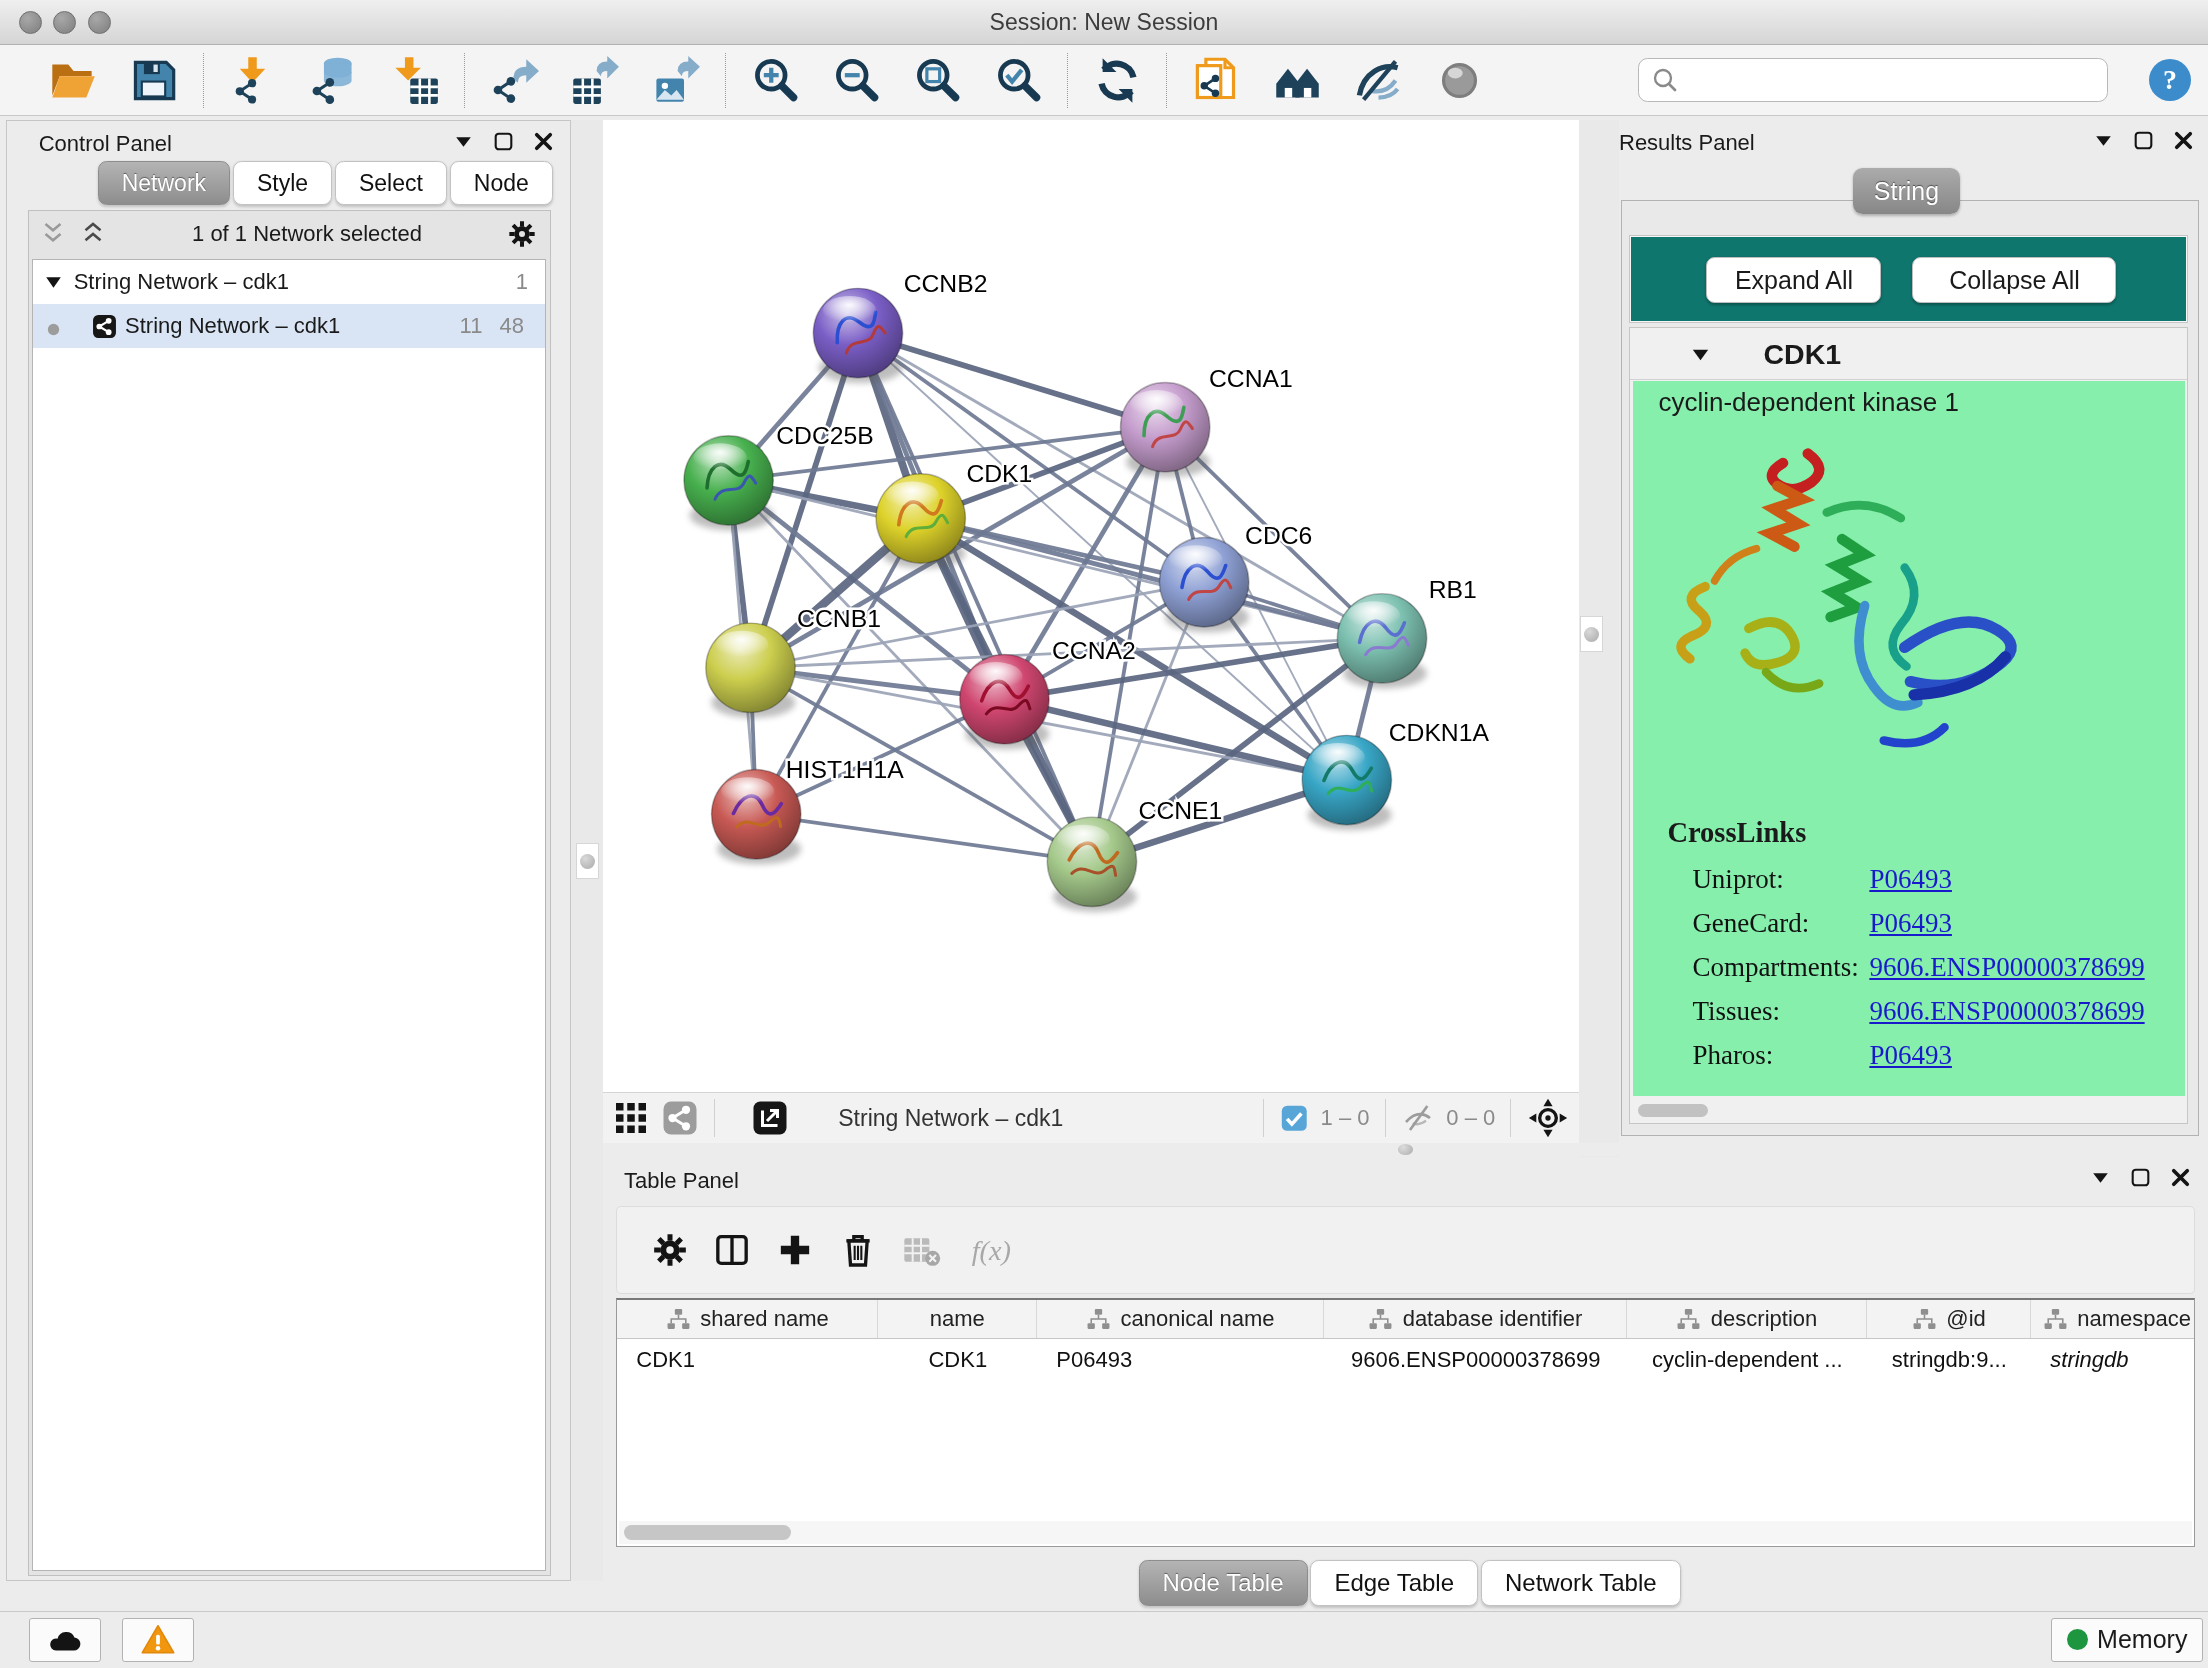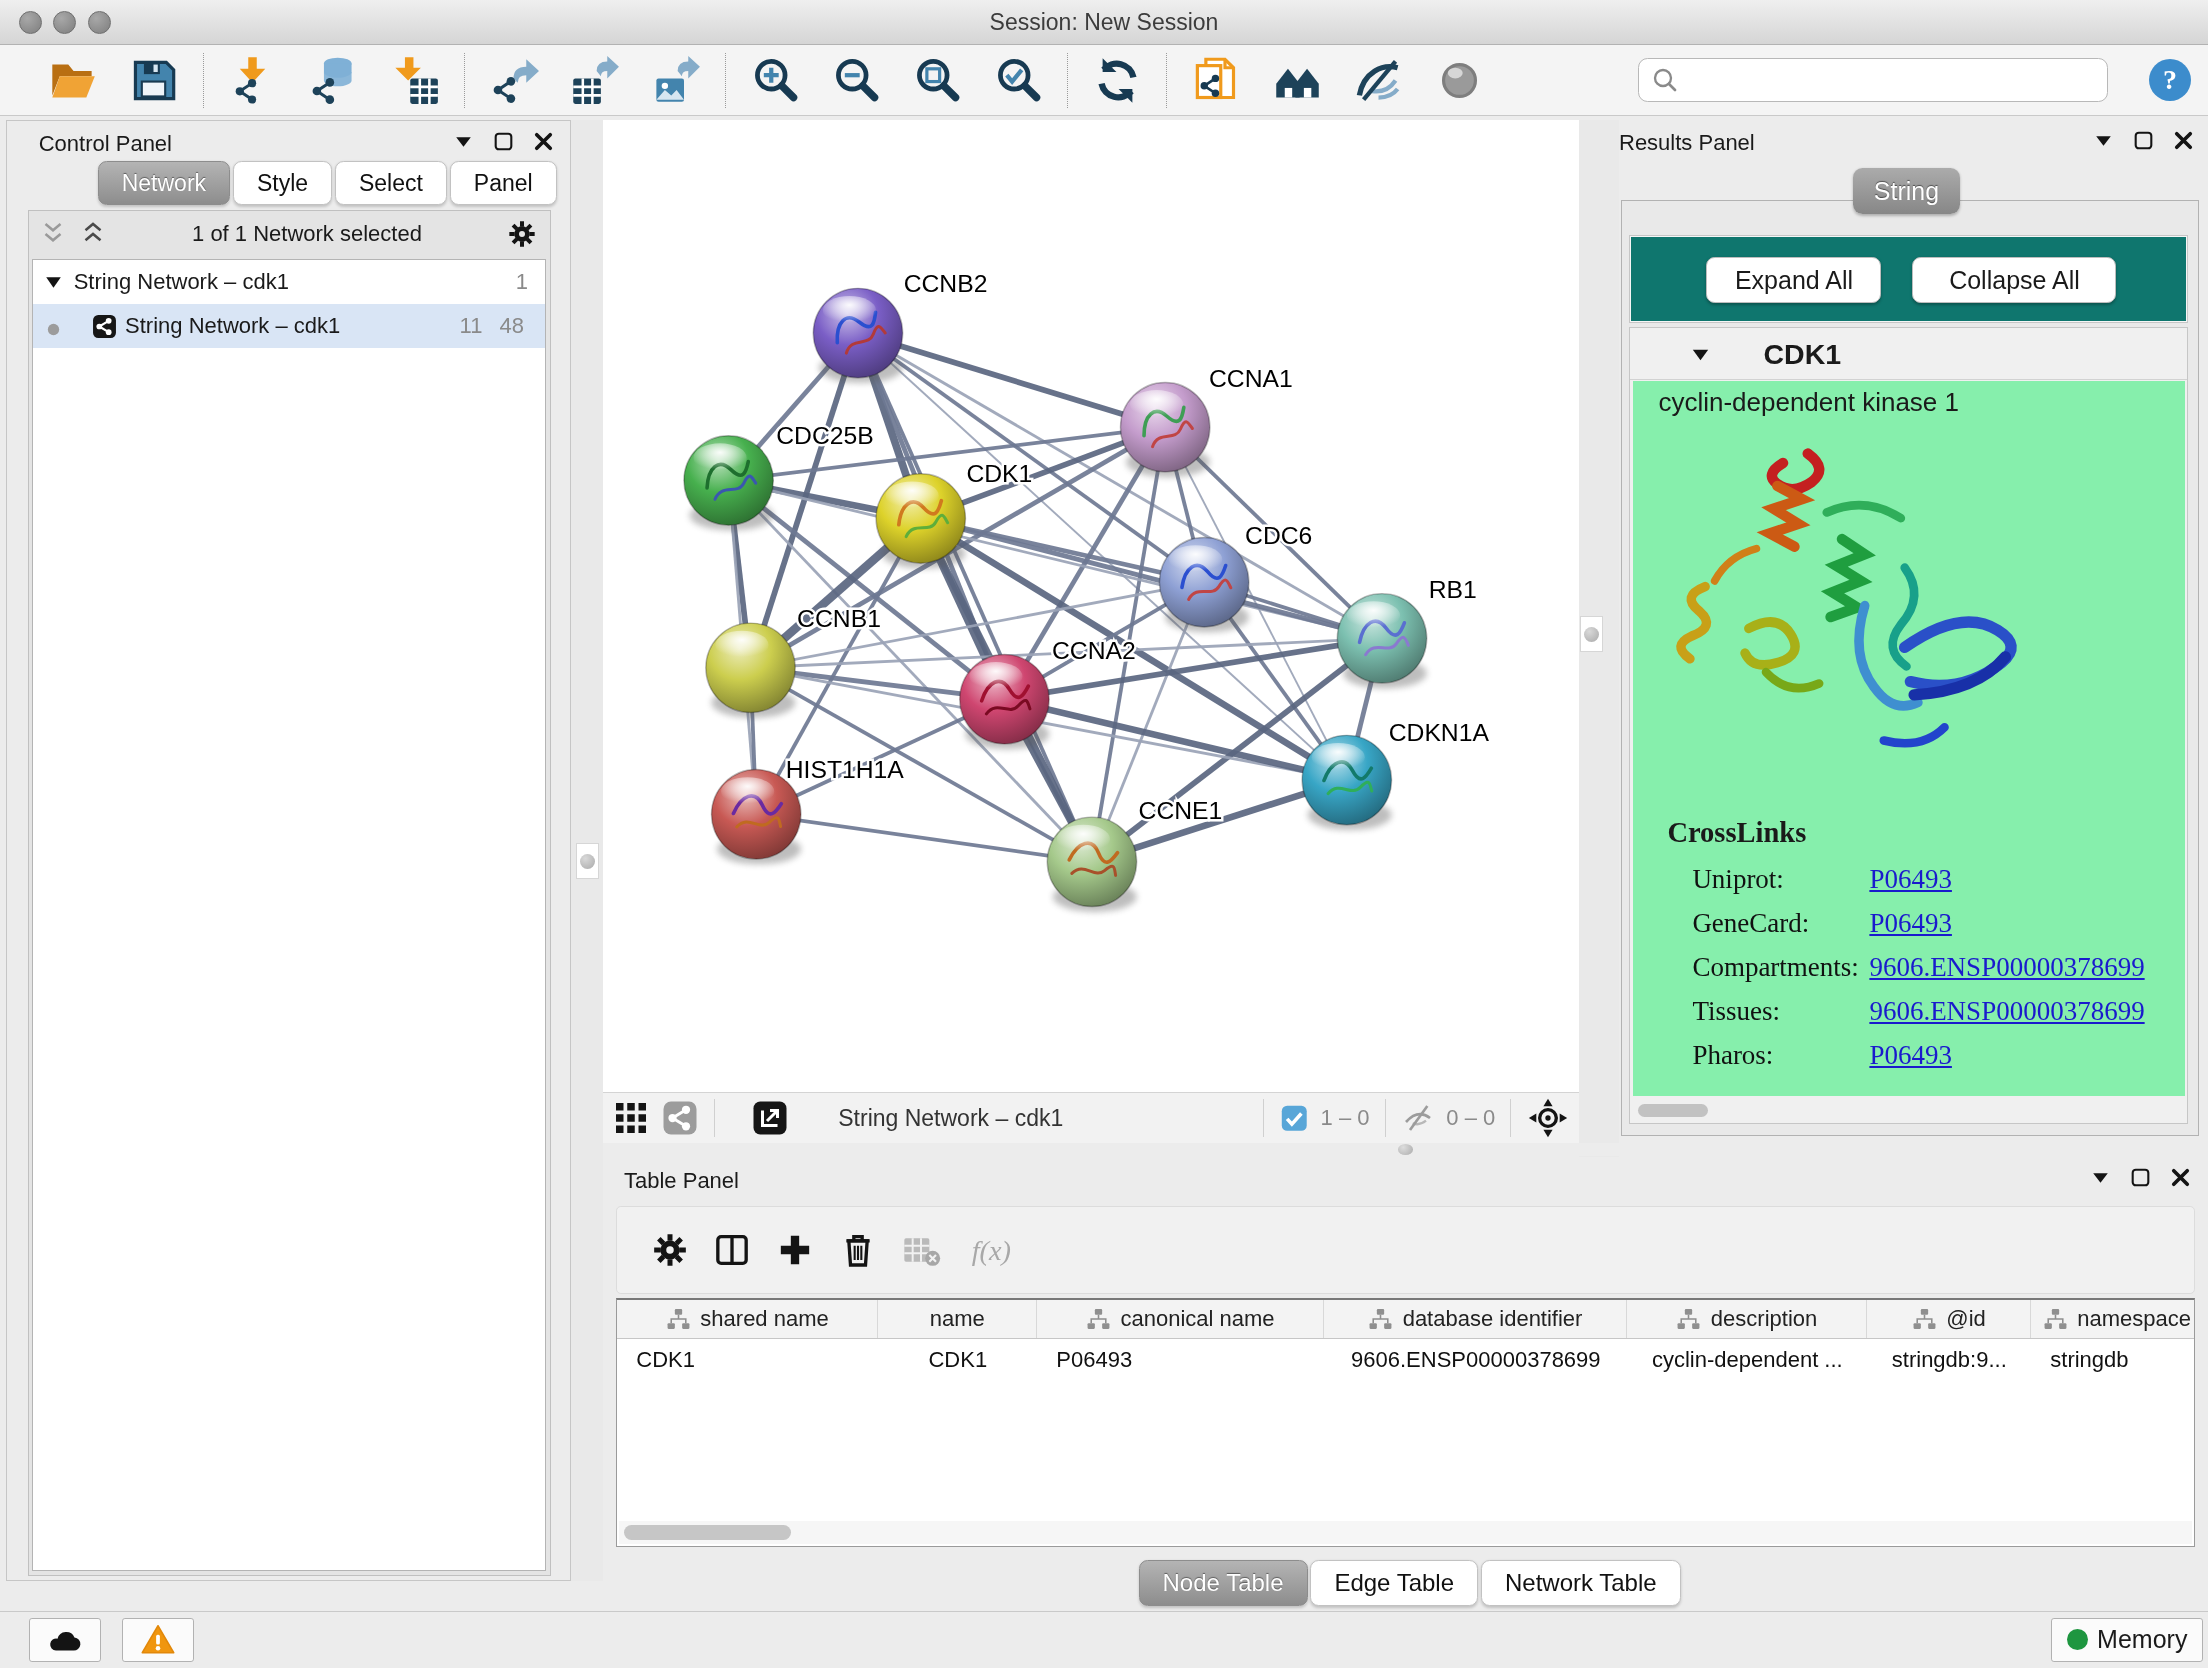--- a/index.html
+++ b/index.html
@@ -281,21 +281,21 @@
             <rect x="9" y="9" width="30" height="30" rx="6" fill="none" stroke="#141414" stroke-width="4"></rect>
           </svg></span>
       <span class="ph-ico"><svg viewBox="0 0 48 48">
             <path d="M11 11L37 37M37 11L11 37" stroke="#141414" stroke-width="7" stroke-linecap="round"></path>
           </svg></span>
     </div>
     <div id="cp-tabs">
         <div class="tab active">Network</div>
         <div class="tab">Style</div>
         <div class="tab">Select</div>
-        <div class="tab">Panel</div>
+        <div class="tab">Node</div>
       </div>
     <div id="cp-box">
       <div id="cp-list-head">
         <span class="chev"><svg viewBox="0 0 48 48">
               <g fill="none" stroke="#9a9a9a" stroke-width="4">
                 <path d="M12 8l12 10L36 8"></path>
                 <path d="M12 24l12 10 12-10"></path>
               </g>
             </svg></span>
         <span class="chev"><svg viewBox="0 0 48 48">
@@ -828,21 +828,21 @@
             <span>namespace</span>
           </div>
         </div>
       <div id="tp-row">
           <div class="td-cell" style="width: 261px; text-align: left; padding-left: 19px;">CDK1</div>
           <div class="td-cell" style="width: 159px; text-align: center;">CDK1</div>
           <div class="td-cell" style="width: 287px; text-align: left; padding-left: 19px;">P06493</div>
           <div class="td-cell" style="width: 303px; text-align: center;">9606.ENSP00000378699</div>
           <div class="td-cell" style="width: 240px; text-align: center;">cyclin-dependent ...</div>
           <div class="td-cell" style="width: 164px; text-align: center;">stringdb:9...</div>
-          <div class="td-cell" style="width: 172px; text-align: left; padding-left: 19px;">stringdb</div>
+          <div class="td-cell" style="width: 172px; text-align: left; padding-left: 19px; font-style: italic;">stringdb</div>
         </div>
       <div id="tp-hscroll">
           <div id="tp-hthumb"></div>
         </div>
     </div>
     <div id="tp-tabs">
         <div class="tab active">Node Table</div>
         <div class="tab">Edge Table</div>
         <div class="tab">Network Table</div>
       </div>

